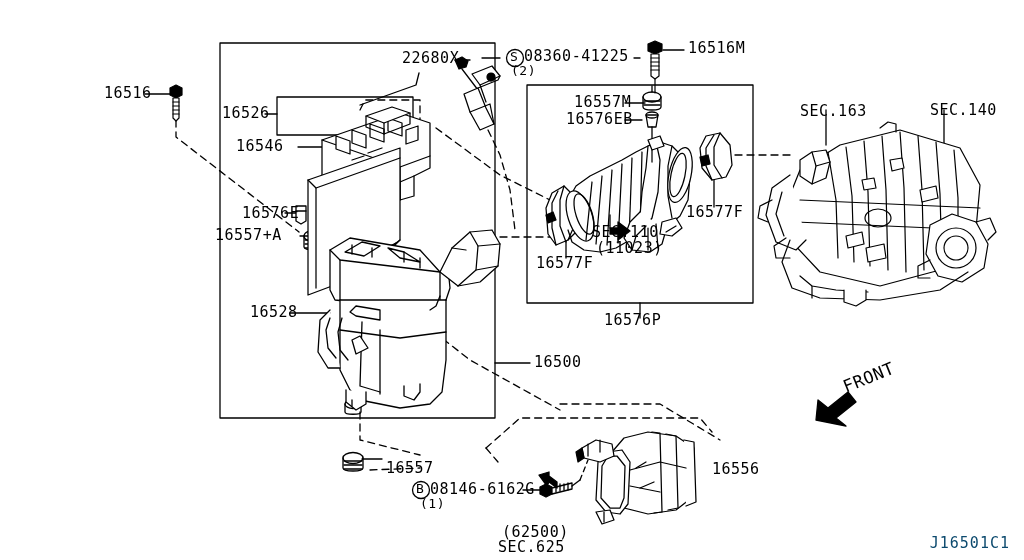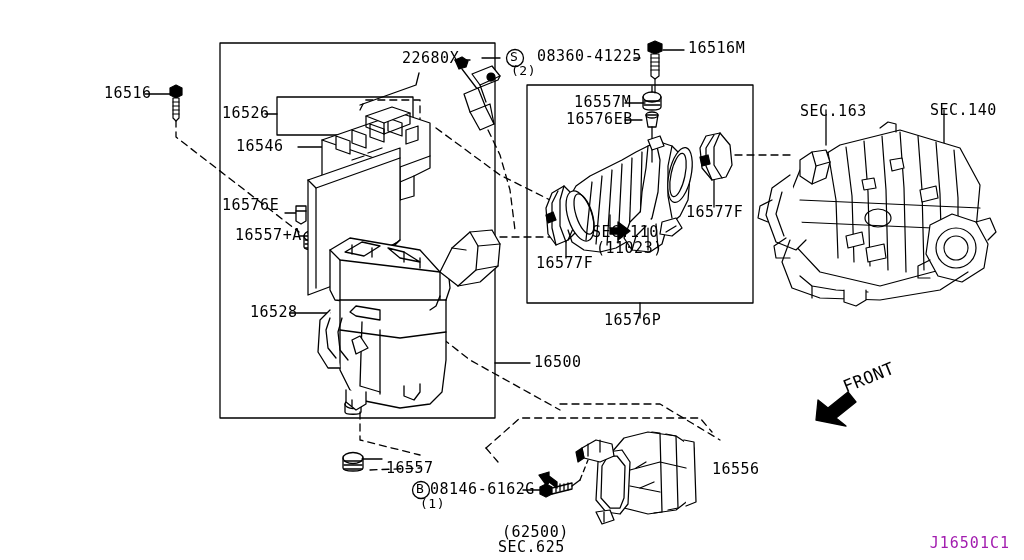--- a/index.html
+++ b/index.html
@@ -29,21 +29,21 @@
     letter-spacing: 0.5px;
     white-space: nowrap;
     line-height: 1.05;
   }
   .lbl.sm { font-size: 13px; }
   .watermark {
     position: absolute;
     right: 14px;
     bottom: 8px;
     font-size: 15px;
-    color: #a21caf;
+    color: #0c4a6e;
     font-family: "DejaVu Sans Mono", "Liberation Mono", monospace;
     letter-spacing: 1px;
   }
   .front-wrap {
     position: absolute;
     left: 840px;
     top: 378px;
     transform: rotate(-22deg);
     transform-origin: left top;
     font-size: 17px;
@@ -395,28 +395,28 @@
       <g>
         <path d="M816,420 L818,400 L828,408 L848,392 L856,402 L836,418 L846,426 Z" fill="#000"></path>
       </g>
 
     </g>
   </svg>
 
   <div class="lbl" style="left:104px; top:86px;">16516</div>
   <div class="lbl" style="left:222px; top:106px;">16526</div>
   <div class="lbl" style="left:236px; top:139px;">16546</div>
-  <div class="lbl" style="left:222px; top:198px;">16576E</div>
-  <div class="lbl" style="left:215px; top:228px;margin-left:20px;">16557+A</div>
+  <div class="lbl" style="left:222px; top:206px;padding-left:20px;">16576E</div>
+  <div class="lbl" style="left:215px; top:228px;">16557+A</div>
   <div class="lbl" style="left:250px; top:305px;">16528</div>
   <div class="lbl" style="left:386px; top:461px;">16557</div>
   <div class="lbl" style="left:534px; top:355px;">16500</div>
 
   <div class="lbl" style="left:402px; top:51px;">22680X</div>
-  <div class="lbl" style="left:524px; top:49px;margin-left:13px;">08360-41225</div>
+  <div class="lbl" style="left:524px; top:49px;">08360-41225</div>
   <div class="lbl sm" style="left:511px; top:64px;">(2)</div>
   <div class="lbl sm" style="left:510px; top:50px; font-size:13px;">S</div>
 
   <div class="lbl" style="left:688px; top:41px;">16516M</div>
   <div class="lbl" style="left:574px; top:95px;">16557M</div>
   <div class="lbl" style="left:566px; top:112px;">16576EB</div>
   <div class="lbl" style="left:536px; top:256px;">16577F</div>
   <div class="lbl" style="left:686px; top:205px;">16577F</div>
   <div class="lbl" style="left:604px; top:313px;">16576P</div>
   <div class="lbl" style="left:592px; top:225px;">SEC.110</div>

